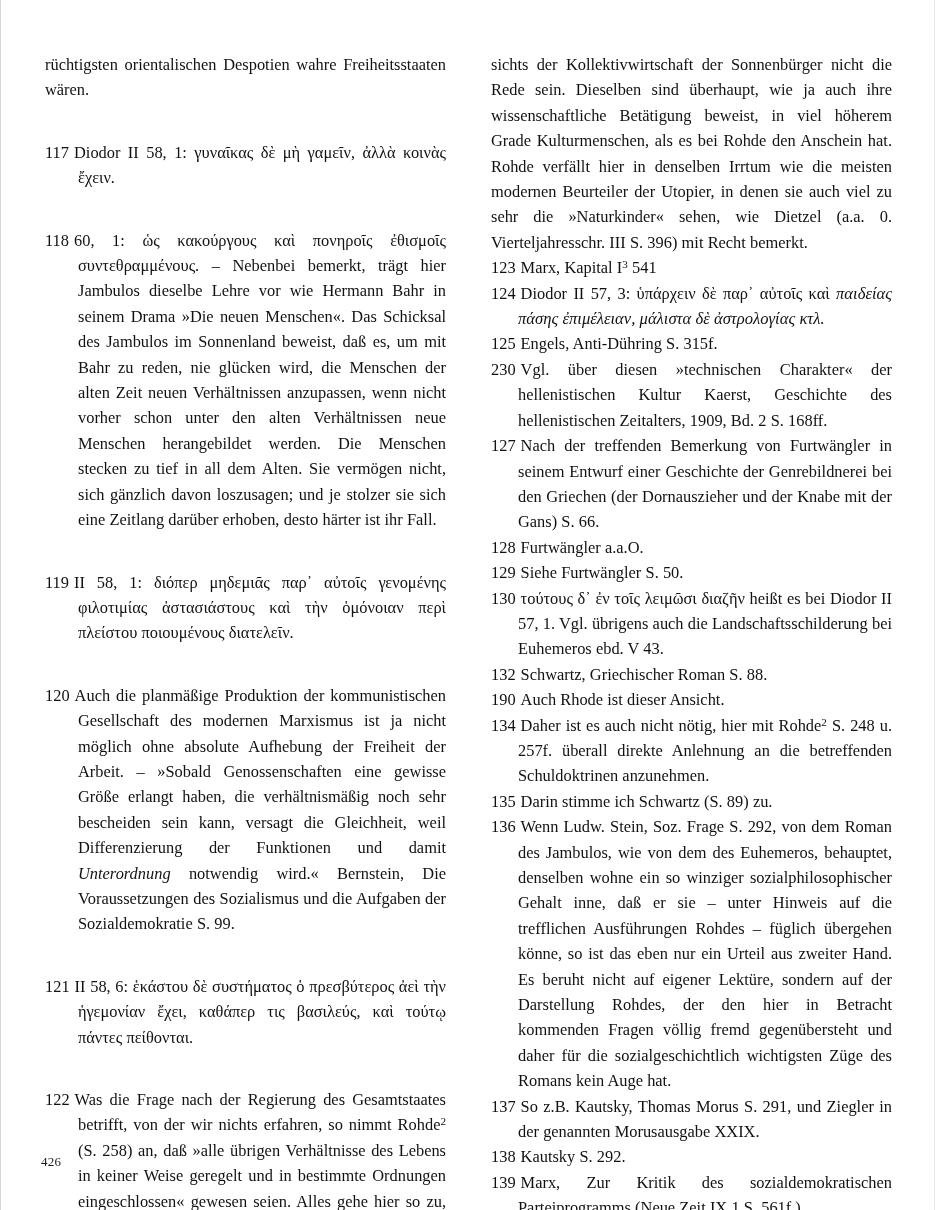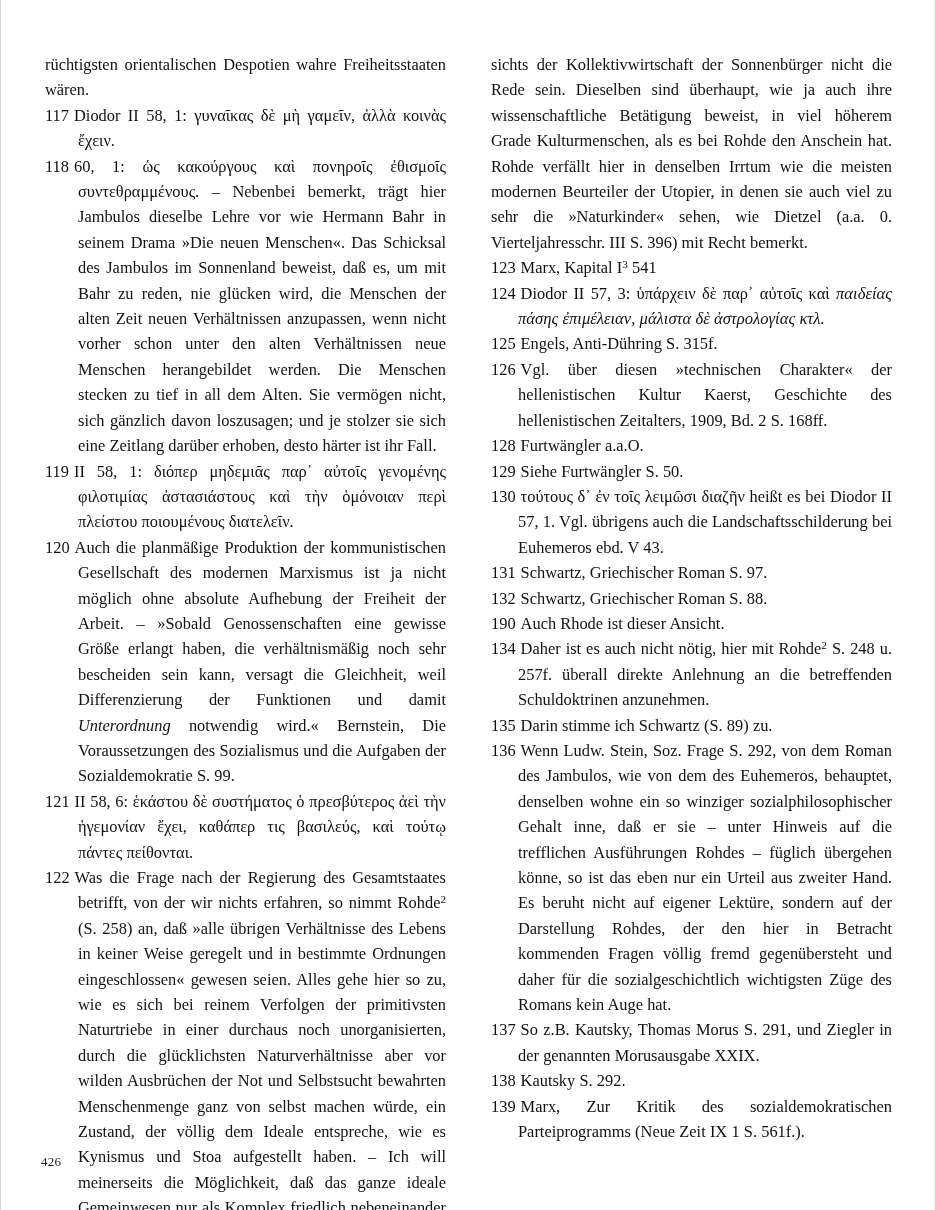--- a/index.html
+++ b/index.html
@@ -68,20 +68,21 @@
   }
   .note .num {
     display: inline;
     white-space: nowrap;
   }
 
   
   .col-left .note {
     padding-left: 33px;
     text-indent: -33px;
+    margin-top: 37px;
   }
   
   .col-right .note {
     padding-left: 27px;
     text-indent: -27px;
   }
 
   .note .gap {
     display: inline-block;
     width: 5px;
@@ -143,30 +144,30 @@
     <div class="col col-right">
 
       <p class="runon">sichts der Kollektivwirtschaft der Sonnenbürger nicht die Rede sein. Dieselben sind überhaupt, wie ja auch ihre wissenschaftliche Betätigung beweist, in viel höherem Grade Kulturmenschen, als es bei Rohde den Anschein hat. Rohde verfällt hier in denselben Irrtum wie die meisten modernen Beurteiler der Utopier, in denen sie auch viel zu sehr die »Naturkinder« sehen, wie Dietzel (a.a. 0. Vierteljahresschr. III S. 396) mit Recht bemerkt.</p>
 
       <p class="note"><span class="num">123</span><span class="gap"></span><span>Marx, Kapital I</span><sup>3</sup><span> 541</span></p>
 
       <p class="note"><span class="num">124</span><span class="gap"></span><span>Diodor II 57, 3: ὑπάρχειν δὲ παρ᾽ αὐτοῖς καὶ </span><i class="gk-it">παιδείας πάσης ἐπιμέλειαν, μάλιστα δὲ ἀστρολογίας κτλ.</i></p>
 
       <p class="note"><span class="num">125</span><span class="gap"></span><span>Engels, Anti-Dühring S. 315f.</span></p>
 
-      <p class="note"><span class="num">126</span><span class="gap"></span><span>Vgl. über diesen »technischen Charakter« der hellenistischen Kultur Kaerst, Geschichte des hellenistischen Zeitalters, 1909, Bd. 2 S. 168ff.</span></p>
+      <p class="note"><span class="num">230</span><span class="gap"></span><span>Vgl. über diesen »technischen Charakter« der hellenistischen Kultur Kaerst, Geschichte des hellenistischen Zeitalters, 1909, Bd. 2 S. 168ff.</span></p>
 
+      <p class="note"><span class="num">127</span><span class="gap"></span><span>Nach der treffenden Bemerkung von Furtwängler in seinem Entwurf einer Geschichte der Genrebildnerei bei den Griechen (der Dornauszieher und der Knabe mit der Gans) S. 66.</span></p>
 
       <p class="note"><span class="num">128</span><span class="gap"></span><span>Furtwängler a.a.O.</span></p>
 
       <p class="note"><span class="num">129</span><span class="gap"></span><span>Siehe Furtwängler S. 50.</span></p>
 
       <p class="note"><span class="num">130</span><span class="gap"></span><span>τούτους δ᾽ ἐν τοῖς λειμῶσι διαζῆν heißt es bei Diodor II 57, 1. Vgl. übrigens auch die Landschaftsschilderung bei Euhemeros ebd. V 43.</span></p>
 
-      <p class="note"><span class="num">131</span><span class="gap"></span><span>Schwartz, Griechischer Roman S. 97.</span></p>
 
       <p class="note"><span class="num">132</span><span class="gap"></span><span>Schwartz, Griechischer Roman S. 88.</span></p>
 
       <p class="note"><span class="num">190</span><span class="gap"></span><span>Auch Rhode ist dieser Ansicht.</span></p>
 
       <p class="note"><span class="num">134</span><span class="gap"></span><span>Daher ist es auch nicht nötig, hier mit Rohde</span><sup>2</sup><span> S. 248 u. 257f. überall direkte Anlehnung an die betreffenden Schuldoktrinen anzunehmen.</span></p>
 
       <p class="note"><span class="num">135</span><span class="gap"></span><span>Darin stimme ich Schwartz (S. 89) zu.</span></p>
 
       <p class="note"><span class="num">136</span><span class="gap"></span><span>Wenn Ludw. Stein, Soz. Frage S. 292, von dem Roman des Jambulos, wie von dem des Euhemeros, behauptet, denselben wohne ein so winziger sozialphilosophischer Gehalt inne, daß er sie – unter Hinweis auf die trefflichen Ausführungen Rohdes – füglich übergehen könne, so ist das eben nur ein Urteil aus zweiter Hand. Es beruht nicht auf eigener Lektüre, sondern auf der Darstellung Rohdes, der den hier in Betracht kommenden Fragen völlig fremd gegenübersteht und daher für die sozialgeschichtlich wichtigsten Züge des Romans kein Auge hat.</span></p>

